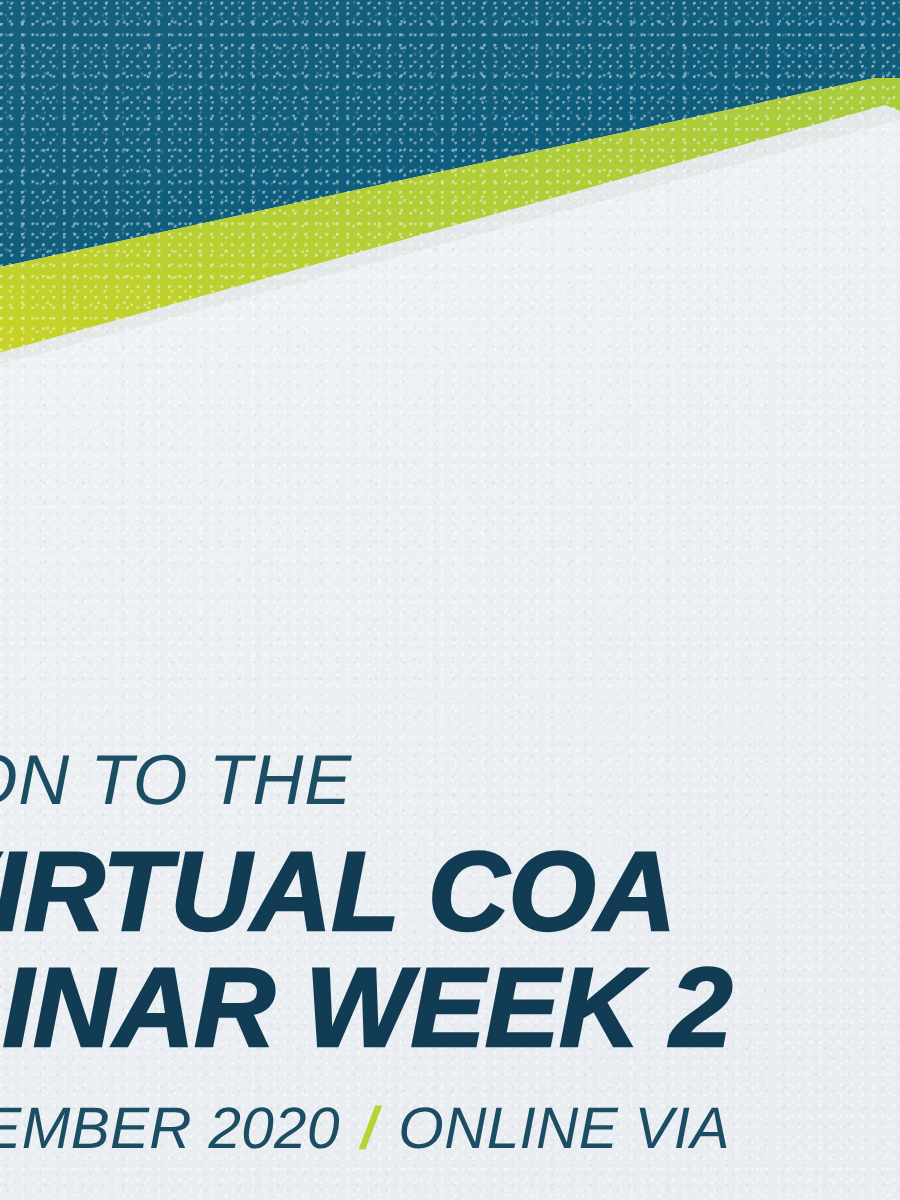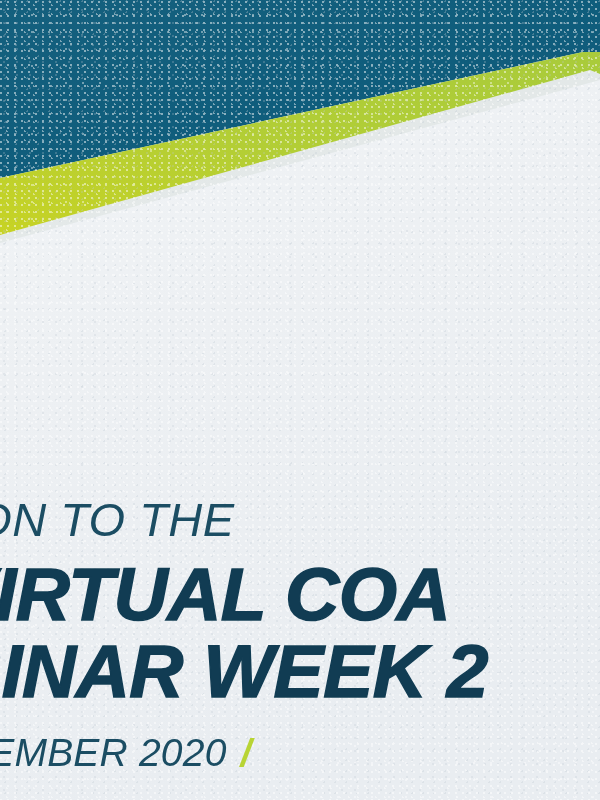--- a/index.html
+++ b/index.html
@@ -151,16 +151,17 @@
 
     <div class="eyebrow">ATION TO THE</div>
 
     <div class="headline-1">VIRTUAL COA</div>
 
     <div class="headline-2">BINAR WEEK 2</div>
 
     <div class="footline">
       <span>PTEMBER 2020</span>
       <span class="sep">/</span>
+      <span>ONLINE VIA</span>
     </div>
 
   </div>
 </div>
 
 </body></html>

